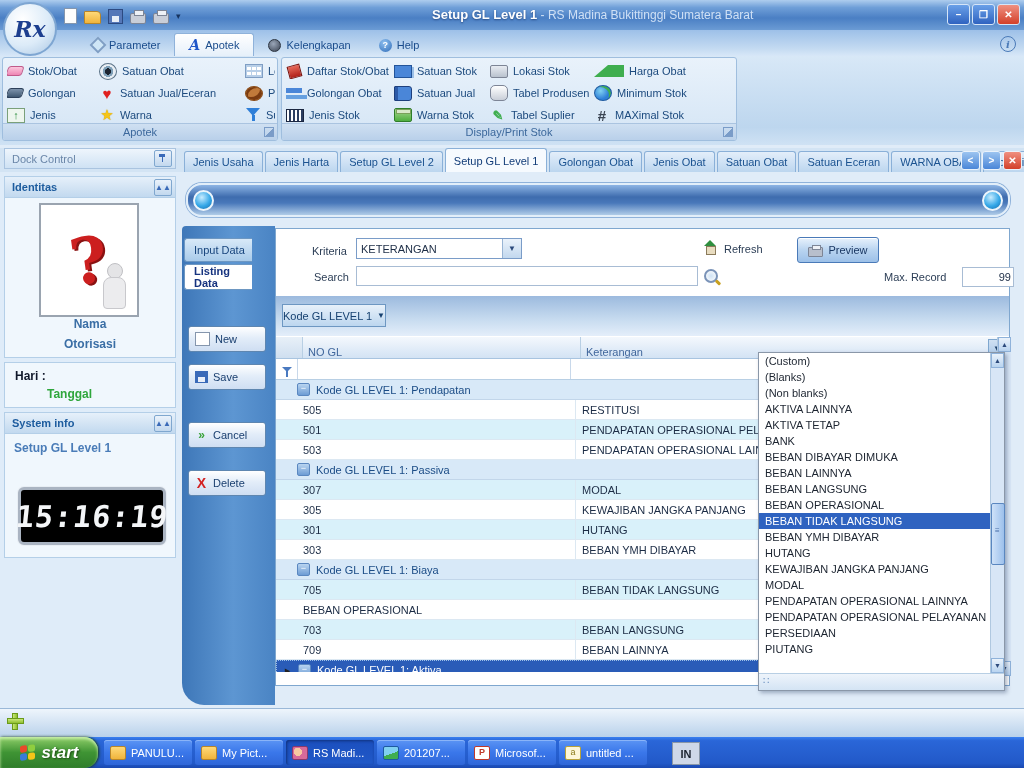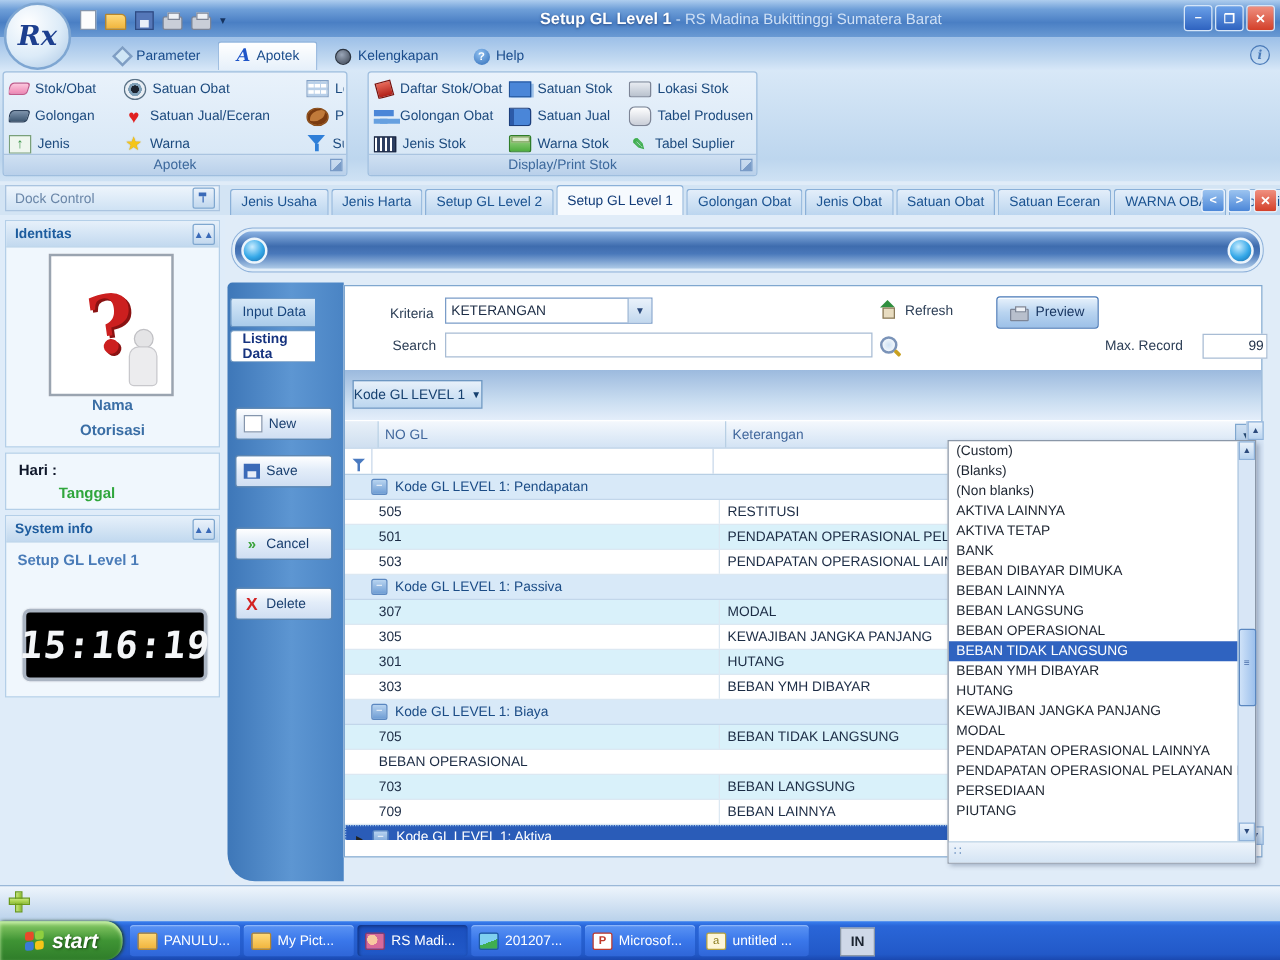--- a/index.html
+++ b/index.html
@@ -46,21 +46,21 @@
   .tabic-help{width:13px;height:13px;border-radius:50%;background:radial-gradient(circle at 40% 30%,#8fc0f0,#2f6cb8);color:#fff;font-weight:bold;font-size:9px;display:flex;align-items:center;justify-content:center;}
   .info-ic{right:8px;top:36px;width:14px;height:14px;border-radius:50%;border:1px solid #4a7ab8;color:#4a7ab8;
     font-family:"DejaVu Serif",serif;font-style:italic;font-weight:bold;font-size:10px;display:flex;align-items:center;justify-content:center;}
 
   
   .ribbonbody{left:0;top:56px;width:1024px;height:89px;
     background:linear-gradient(#d8e8f7,#bdd6ee 80%,#cfe2f4);}
   .rgroup{position:absolute;top:1px;height:84px;border:1px solid #9fbede;border-radius:3px;
     background:linear-gradient(#e9f2fb,#d4e5f5);box-sizing:border-box;overflow:hidden;}
   .rgroup1{left:2px;width:276px;}
-  .rgroup2{left:281px;width:312px;margin-left:13px;}
+  .rgroup2{left:281px;width:456px;}
   .ritems{display:grid;padding:2px 2px 0 4px;grid-auto-rows:22px;align-items:center;}
   .rgroup1 .ritems{grid-template-columns:92px 146px auto;}
   .rgroup2 .ritems{grid-template-columns:108px 96px 104px auto;}
   .ritem{display:flex;align-items:center;gap:5px;color:#1c4a7e;white-space:nowrap;overflow:hidden;}
   .rfooter{position:absolute;left:0;right:0;bottom:0;height:16px;
     background:linear-gradient(#cfe0f2,#b9d0ea);border-top:1px solid #aac4e0;
     display:flex;align-items:center;justify-content:center;color:#3c689c;}
   .launcher{position:absolute;right:3px;bottom:3px;width:8px;height:8px;border:1px solid #7a9cc8;
     background:linear-gradient(135deg,transparent 55%,#7a9cc8 55%);}
 
@@ -180,21 +180,21 @@
   .maxrec{left:962px;top:267px;width:52px;height:20px;background:#fff;border:1px solid #a8bcd4;box-sizing:border-box;
     text-align:right;line-height:18px;padding-right:2px;overflow:hidden;}
 
   
   .groupband{left:276px;top:296px;width:733px;height:40px;
     background:linear-gradient(#9cbade,#c8dcf0 60%,#e4eefa);}
   .groupbtn{left:282px;top:304px;width:104px;height:23px;border:1px solid #6d97c2;box-sizing:border-box;
     background:linear-gradient(#e8f1fa,#bcd6ef);display:flex;align-items:center;justify-content:center;gap:5px;color:#16406f;}
   .gridhead{left:276px;top:337px;width:733px;height:22px;display:flex;
     background:linear-gradient(#f4f8fd,#d3e3f4);border-bottom:1px solid #a8c4e0;box-sizing:border-box;}
-  .hcell{border-right:1px solid #b8cfe4;display:flex;align-items:center;padding-left:5px;color:#41679c;position:relative;}
+  .hcell{border-right:1px solid #b8cfe4;display:flex;align-items:flex-end;padding-left:5px;color:#41679c;position:relative;}
   .hsel{width:21px;flex:0 0 21px;background:linear-gradient(#e8f0f8,#cfdff0);}
   .hc1{width:272px;flex:0 0 272px;}
   .hc2{flex:1;}
   .filterbtn{position:absolute;right:2px;top:2px;width:16px;height:17px;border:1px solid #7fa7cf;
     background:linear-gradient(#cfe0f2,#a9c8e8);display:flex;align-items:center;justify-content:center;color:#24476f;font-size:8px;}
   .filterrow{left:276px;top:359px;width:733px;height:21px;background:#fff;border-bottom:1px solid #b8cfe4;display:flex;box-sizing:border-box;}
   .fsel{width:21px;flex:0 0 21px;border-right:1px solid #c8d8ea;display:flex;align-items:center;justify-content:center;}
   .funnel{width:0;height:0;border-left:5px solid transparent;border-right:5px solid transparent;border-top:5px solid #4a7ac0;position:relative;}
   .funnel::after{content:"";position:absolute;left:-1px;top:-1px;width:2px;height:6px;background:#4a7ac0;}
   .fc1{width:272px;border-right:1px solid #c8d8ea;}

